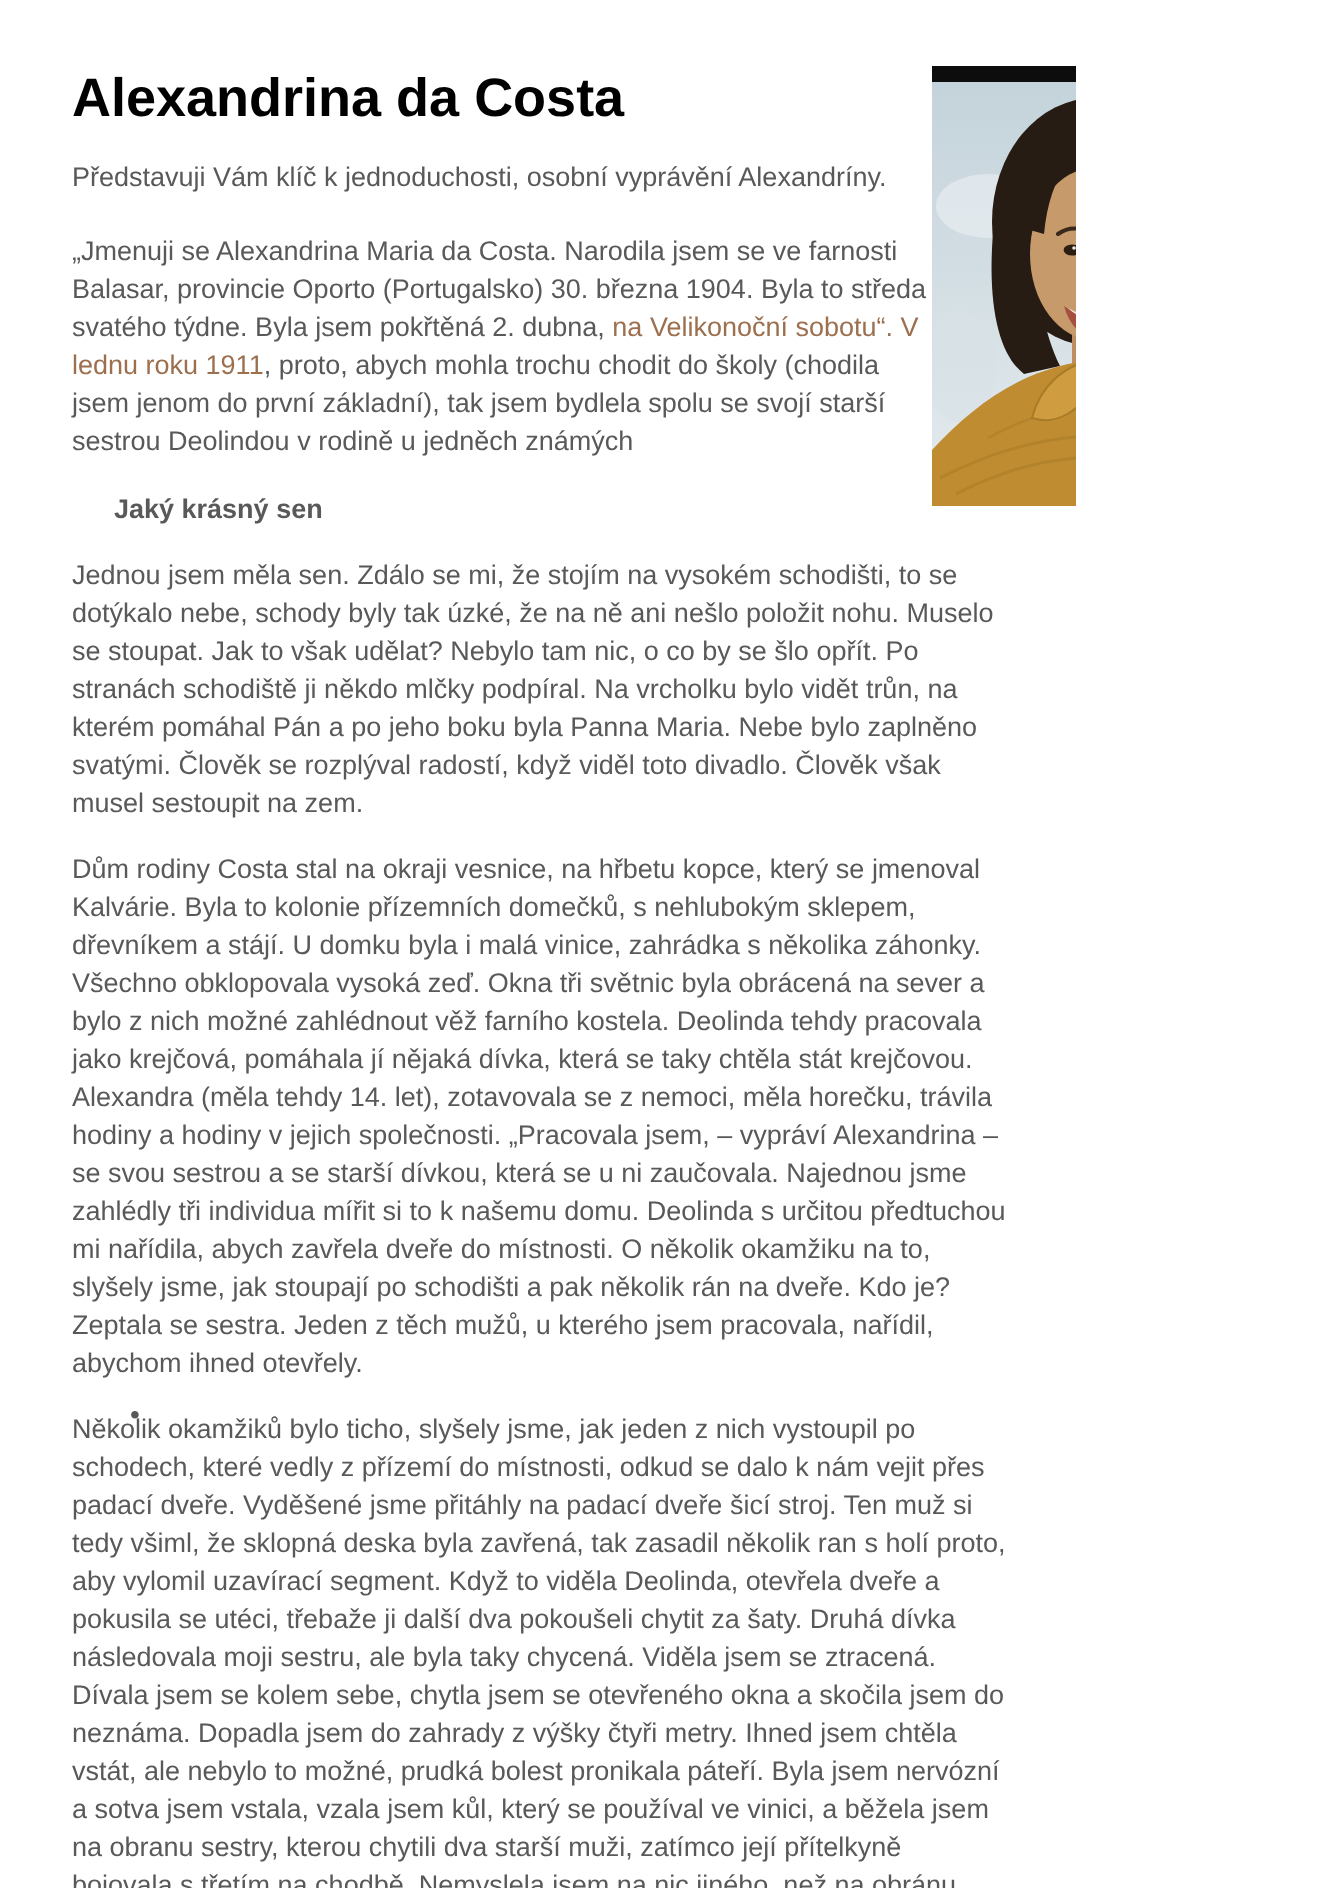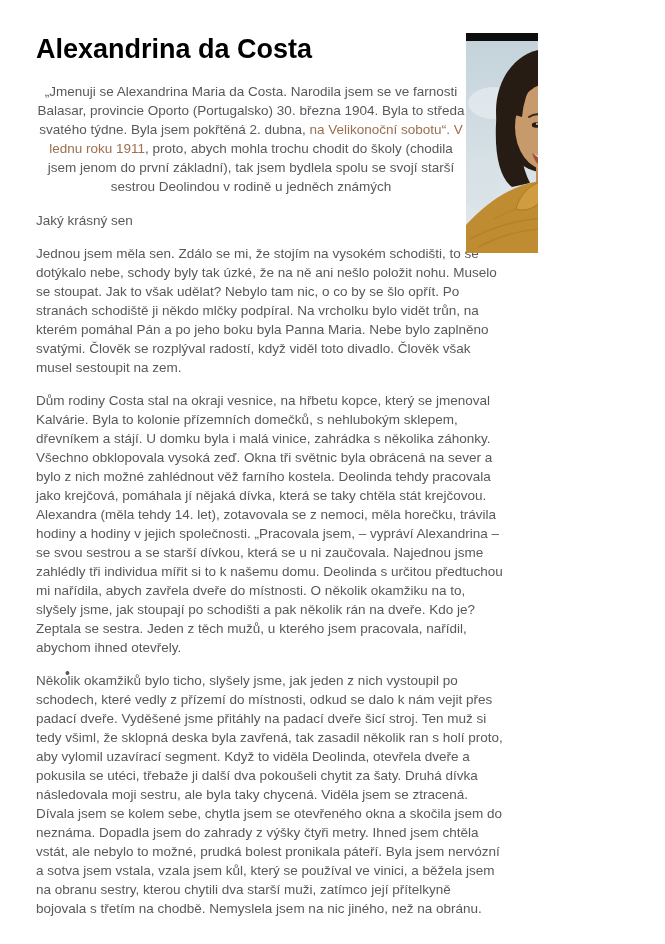--- a/index.html
+++ b/index.html
@@ -36,27 +36,28 @@
   }
   p{
     font-size:13.5px;
     line-height:19px;
     color:var(--body);
     margin-top:14px;
   }
   p.intro{margin-top:15px;}
   p.narrow{max-width:430px;}
   p.prewrap{white-space:pre-wrap;}
-  p.quote{margin-top:18px;text-align:center;}
+  p.quote{margin-top:18px;}
   h2{
     font-size:13.5px;
     line-height:19px;
-    font-weight:normal;
+    font-weight:bold;
     color:var(--body);
     margin-top:17px;
+    margin-left:21px;
   }
   h2.h-dream{margin-top:15px;}
   ul.blist{
     list-style:none;
     margin-top:8px;
     padding-left:29px;
   }
   ul.blist li{
     position:relative;
     padding-left:23px;
@@ -83,20 +84,21 @@
   .photo svg{display:block;}
 </style>
 </head>
 <body>
 
 <div class="page">
 
   <h1>Alexandrina da Costa</h1>
 
 
+  <p class="intro narrow">Představuji Vám klíč k jednoduchosti, osobní vyprávění Alexandríny.</p>
 
   <p class="quote narrow prewrap"><span>„Jmenuji se Alexandrina Maria da Costa. Narodila jsem se ve farnosti Balasar, provincie Oporto (Portugalsko) 30. března 1904. Byla to středa svatého týdne. Byla jsem pokřtěná 2. dubna, </span><span class="accent">na Velikonoční sobotu“. V lednu roku 1911</span><span>, proto, abych mohla trochu chodit do školy (chodila jsem jenom do první základní), tak jsem bydlela spolu se svojí starší sestrou Deolindou v rodině u jedněch známých
 </span></p>
 
   <h2 class="h-dream">Jaký krásný sen</h2>
   <p>Jednou jsem měla sen. Zdálo se mi, že stojím na vysokém schodišti, to se dotýkalo nebe, schody byly tak úzké, že na ně ani nešlo položit nohu. Muselo se stoupat. Jak to však udělat? Nebylo tam nic, o co by se šlo opřít. Po stranách schodiště ji někdo mlčky podpíral. Na vrcholku bylo vidět trůn, na kterém pomáhal Pán a po jeho boku byla Panna Maria. Nebe bylo zaplněno svatými. Člověk se rozplýval radostí, když viděl toto divadlo. Člověk však musel sestoupit na zem.</p>
 
   <p>Dům rodiny Costa stal na okraji vesnice, na hřbetu kopce, který se jmenoval Kalvárie. Byla to kolonie přízemních domečků, s nehlubokým sklepem, dřevníkem a stájí. U domku byla i malá vinice, zahrádka s několika záhonky. Všechno obklopovala vysoká zeď. Okna tři světnic byla obrácená na sever a bylo z nich možné zahlédnout věž farního kostela. Deolinda tehdy pracovala jako krejčová, pomáhala jí nějaká dívka, která se taky chtěla stát krejčovou. Alexandra (měla tehdy 14. let), zotavovala se z nemoci, měla horečku, trávila hodiny a hodiny v jejich společnosti. „Pracovala jsem, – vypráví Alexandrina – se svou sestrou a se starší dívkou, která se u ni zaučovala.  Najednou jsme zahlédly tři individua mířit si to k našemu domu. Deolinda s určitou předtuchou mi nařídila, abych zavřela dveře do místnosti. O několik okamžiku na to, slyšely jsme, jak stoupají po schodišti a pak několik rán na dveře. Kdo je? Zeptala se sestra. Jeden z těch mužů, u kterého jsem pracovala, nařídil, abychom ihned otevřely.</p>
 
   <ul class="blist">

